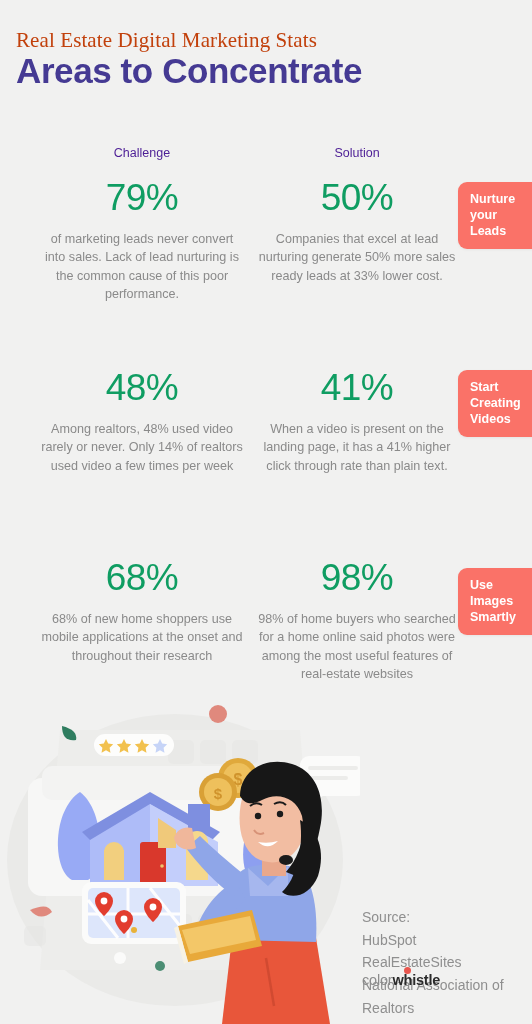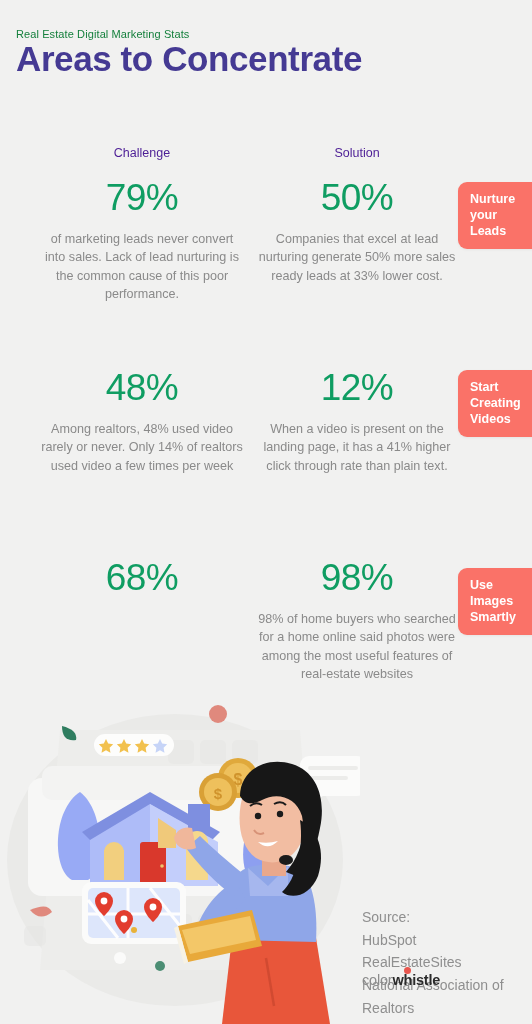--- a/index.html
+++ b/index.html
@@ -12,22 +12,22 @@
   #page {
     position: relative;
     width: 532px; height: 1024px;
     background: #f1f1f0;
     overflow: hidden;
   }
 
   
   .header { position: absolute; left: 16px; top: 28px; width: 500px; }
   .kicker {
-    font-size: 11px; color: #15803d; letter-spacing: .1px;
-    font-weight: 500; line-height: 1.2;
+    font-size: 21px; color: #c2410c; letter-spacing: .1px;
+    font-weight: 500; line-height: 1.2; font-family: Liberation Serif, serif;
   }
   .title {
     font-size: 35px; color: #453a93; font-weight: 700;
     letter-spacing: -0.4px; line-height: 1.05;
   }
 
   
   .col-heads { position: absolute; top: 146px; left: 0; width: 532px; }
   .col-head {
     position: absolute; font-size: 12.5px; color: #4c1d95;
@@ -117,28 +117,29 @@
         <div class="desc">Companies that excel at lead nurturing generate 50% more sales ready leads at 33% lower cost.</div>
       </div>
     </div>
 
     <div class="row r2">
       <div class="cell left">
         <div class="stat">48%</div>
         <div class="desc">Among realtors, 48% used video rarely or never. Only 14% of realtors used video a few times per week</div>
       </div>
       <div class="cell right">
-        <div class="stat">12%</div>
+        <div class="stat">41%</div>
         <div class="desc">When a video is present on the landing page, it has a 41% higher click through rate than plain text.</div>
       </div>
     </div>
 
     <div class="row r3">
       <div class="cell left">
         <div class="stat">68%</div>
+        <div class="desc">68% of new home shoppers use mobile applications at the onset and throughout their research</div>
       </div>
       <div class="cell right">
         <div class="stat">98%</div>
         <div class="desc">98% of home buyers who searched for a home online said photos were among the most useful features of real-estate websites</div>
       </div>
     </div>
   </div>
 
   <div class="tag t1">Nurture your Leads</div>
   <div class="tag t2">Start Creating Videos</div>

